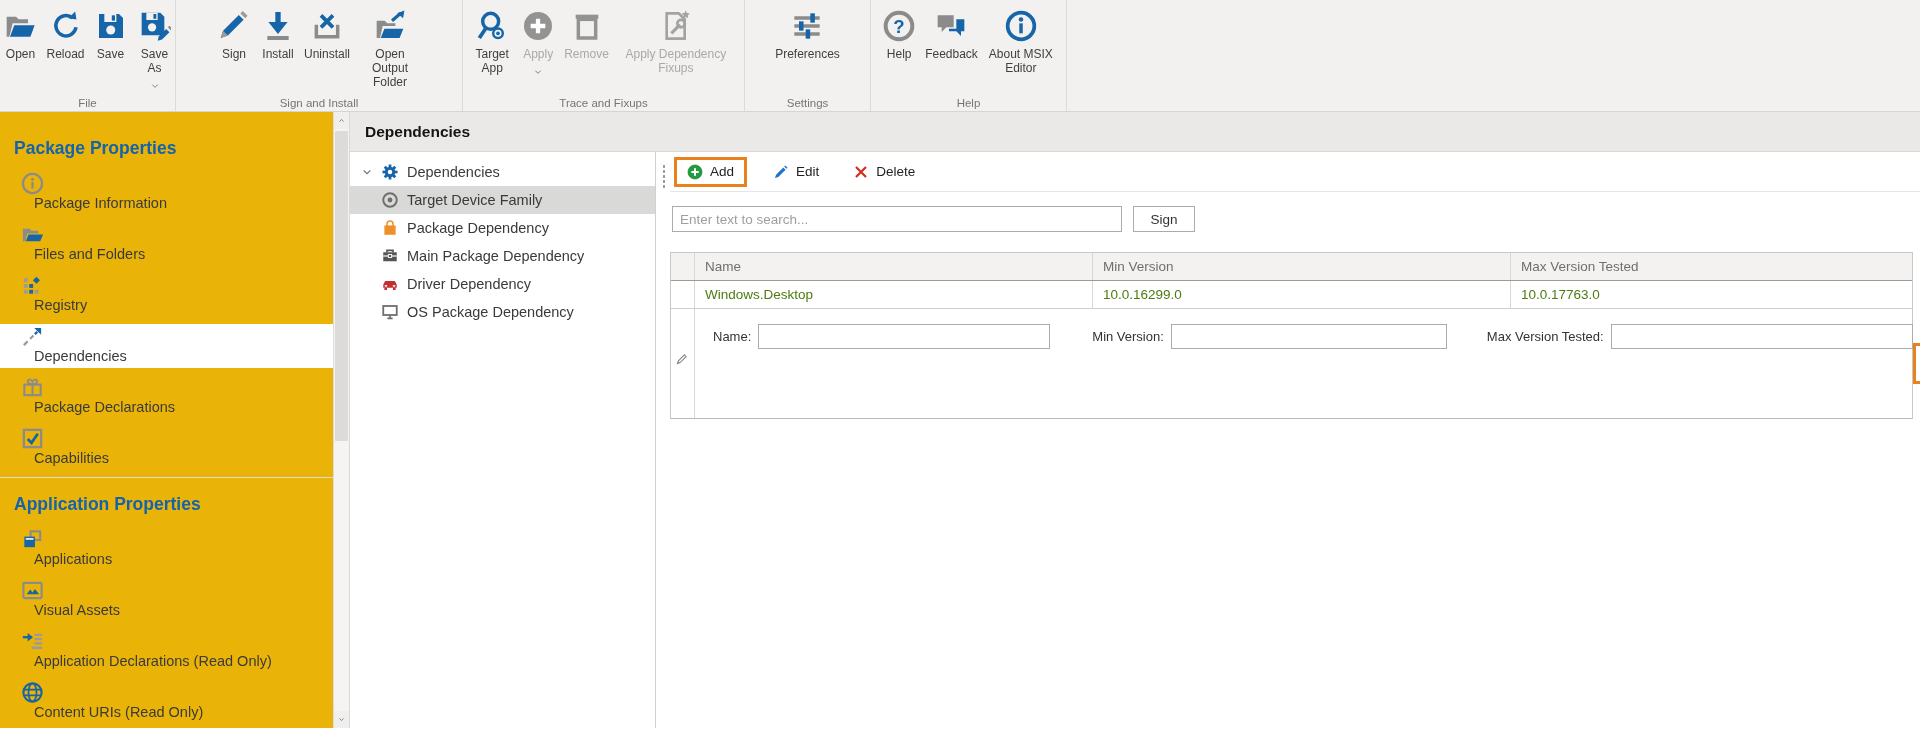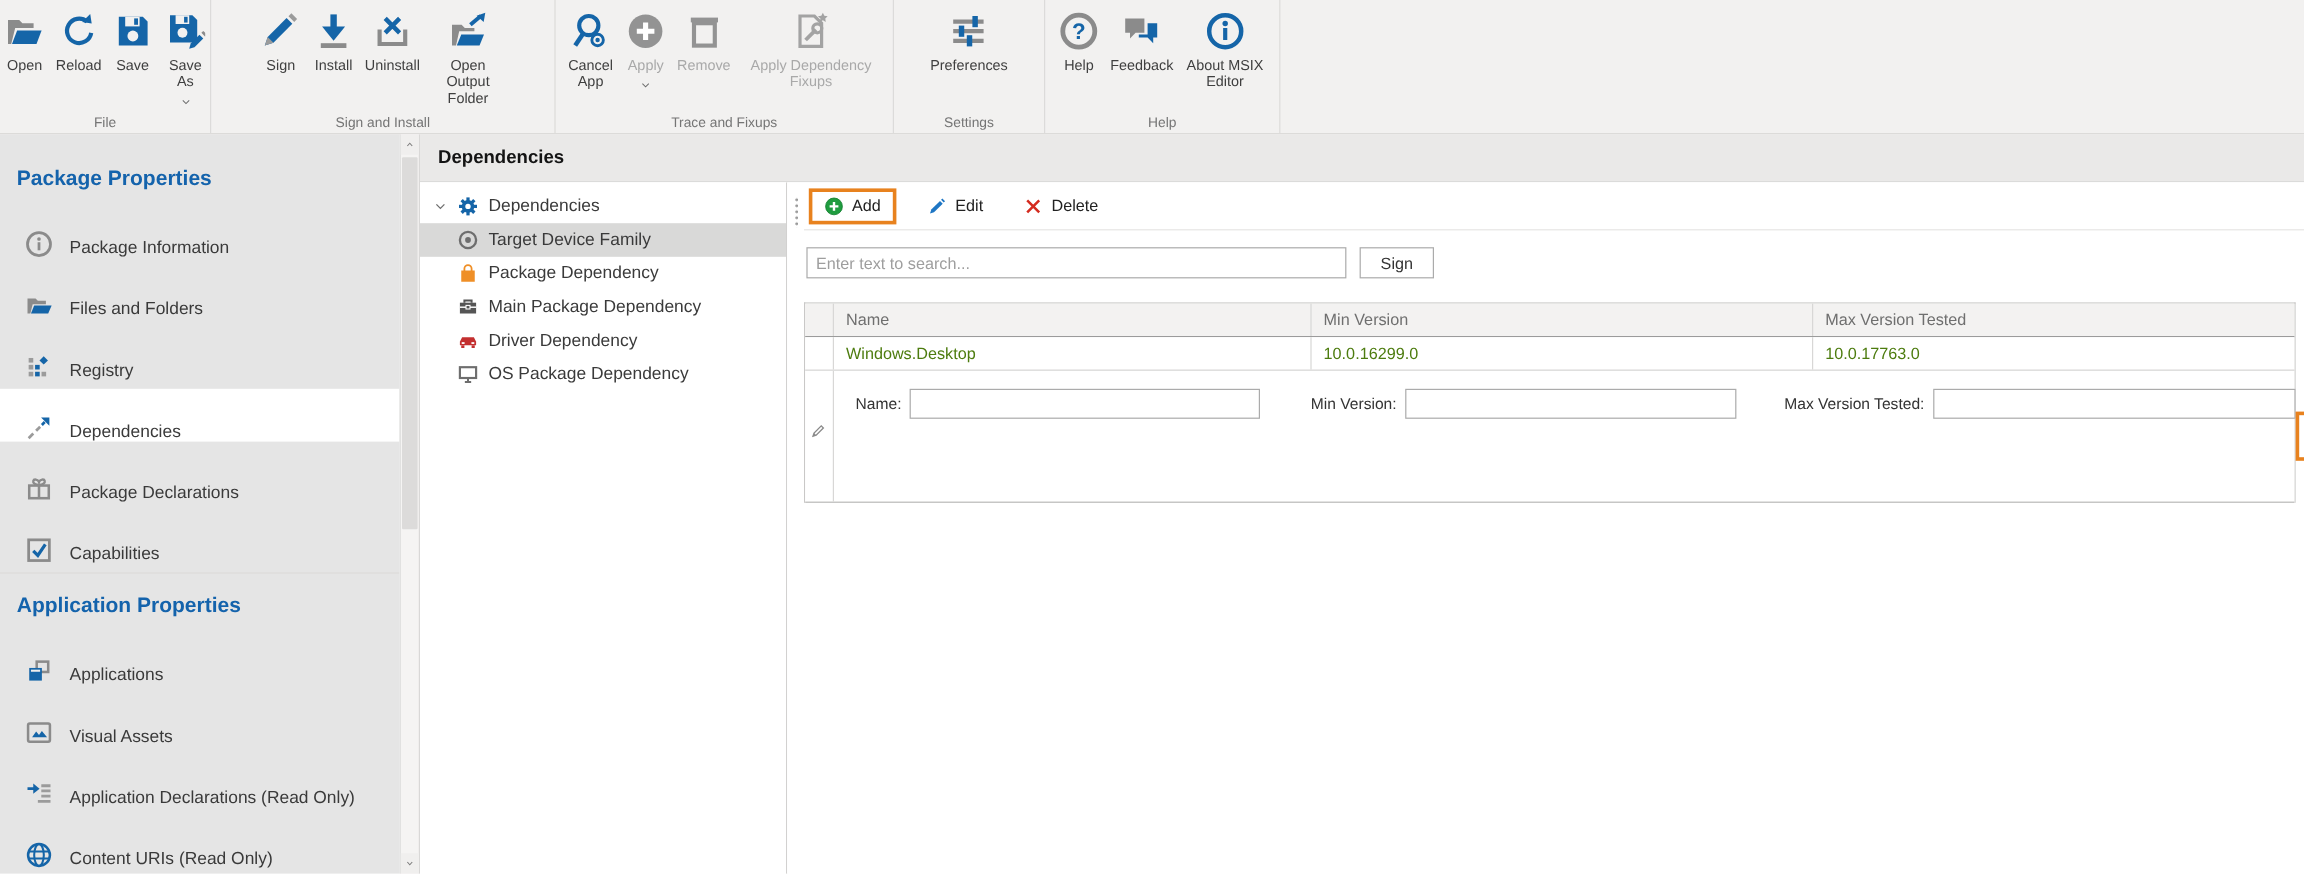--- a/index.html
+++ b/index.html
@@ -14,30 +14,30 @@
   .rbtn .ricon { width:36px; height:36px; display:flex; align-items:center; justify-content:center; }
   .rbtn .ricon svg { width:32px; height:32px; }
   .rbtn .rlabel { font-size:12px; line-height:1.18; color:#3f3f3f; text-align:center; margin-top:3px; }
   .rbtn.disabled .rlabel { color:#a9a9a9; }
   .rbtn .rchev { margin-top:1px; }
   .rbtn .rchev svg { width:10px; height:8px; }
   .rglabel { position:absolute; bottom:2px; left:0; right:0; text-align:center; font-size:11.5px; color:#757575; }
 
   
   .content { display:flex; height:616px; }
-  .sidebar { width:333px; background:#e5e5e5; flex:none; overflow:hidden; }
+  .sidebar { width:333px; background:#eab308; flex:none; overflow:hidden; }
   .sb-scroll { width:17px; flex:none; background:#f5f4f3; border-left:1px solid #dddcdb; border-right:1px solid #d9d8d7; display:flex; flex-direction:column; align-items:center; }
   .sb-arrow { width:15px; height:17px; display:flex; align-items:center; justify-content:center; background:#f0efee; }
   .sb-arrow svg { width:9px; height:7px; }
   .sb-thumb { width:13px; height:310px; background:#dcdbda; margin-top:2px; border-radius:1px; }
   .sb-spacer { flex:1; }
 
   .sb-heading { font-size:17.5px; font-weight:bold; color:#1463ac; padding:26px 14px 12px 14px; }
   .sb-heading.second { padding-top:16px; }
-  .sb-item { height:44px; margin-bottom:7px; display:flex; align-items:flex-end; padding-left:20px; cursor:pointer; }
+  .sb-item { height:44px; margin-bottom:7px; display:flex; align-items:flex-start; padding-left:20px; cursor:pointer;flex-direction:column; }
   .sb-item.selected { background:#ffffff; }
   .sb-item .sicon { width:24px; height:24px; flex:none; display:flex; align-items:center; justify-content:center; }
   .sb-item .sicon svg { width:23px; height:23px; }
   .sb-item .slabel { margin-left:14px; font-size:14.5px; color:#3a3a3a; white-space:nowrap; }
   .sb-sep { border-top:1px solid #dcdbda; margin:6px 0 0 0; }
 
   
   .main { flex:1; display:flex; flex-direction:column; min-width:0; }
   .main-header { height:40px; background:#eae9e8; border-bottom:1px solid #d8d7d6; display:flex; align-items:center; padding-left:15px; flex:none; }
   .main-title { font-size:15.5px; font-weight:bold; color:#141414; }
@@ -207,21 +207,21 @@
         <div class="rbtns">
           <div class="rbtn">
             <span class="ricon">
               <svg viewBox="0 0 24 24">
                 <circle cx="11" cy="8.5" r="6" fill="none" stroke="#1565a8" stroke-width="2.6"></circle>
                 <path d="M7.5 13.5L2.5 21" stroke="#1565a8" stroke-width="2.8"></path>
                 <circle cx="16.5" cy="17.5" r="3.6" fill="none" stroke="#1565a8" stroke-width="1.8"></circle>
                 <circle cx="16.5" cy="17.5" r="1.4" fill="#1565a8"></circle>
               </svg>
             </span>
-            <span class="rlabel" style="width: 40px;">Cancel App</span>
+            <span class="rlabel" style="width: 40px;">Target App</span>
           </div>
           <div class="rbtn disabled">
             <span class="ricon">
               <svg viewBox="0 0 24 24">
                 <circle cx="12" cy="12" r="10.5" fill="#939393"></circle>
                 <path d="M12 6.5v11M6.5 12h11" stroke="#fff" stroke-width="3.2"></path>
               </svg>
             </span>
             <span class="rlabel">Apply</span>
             <span class="rchev"><svg viewBox="0 0 24 24">

